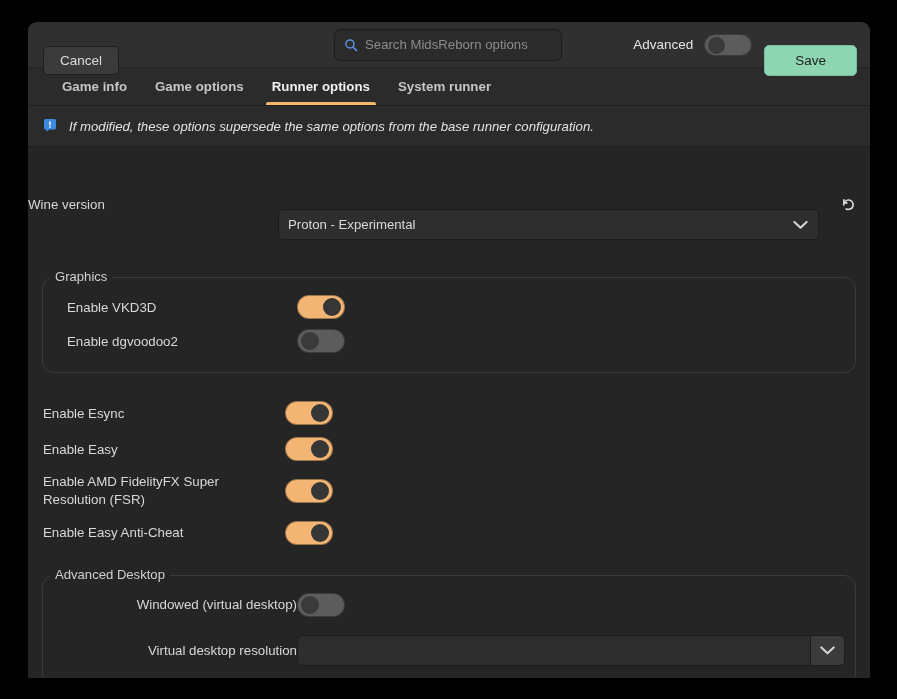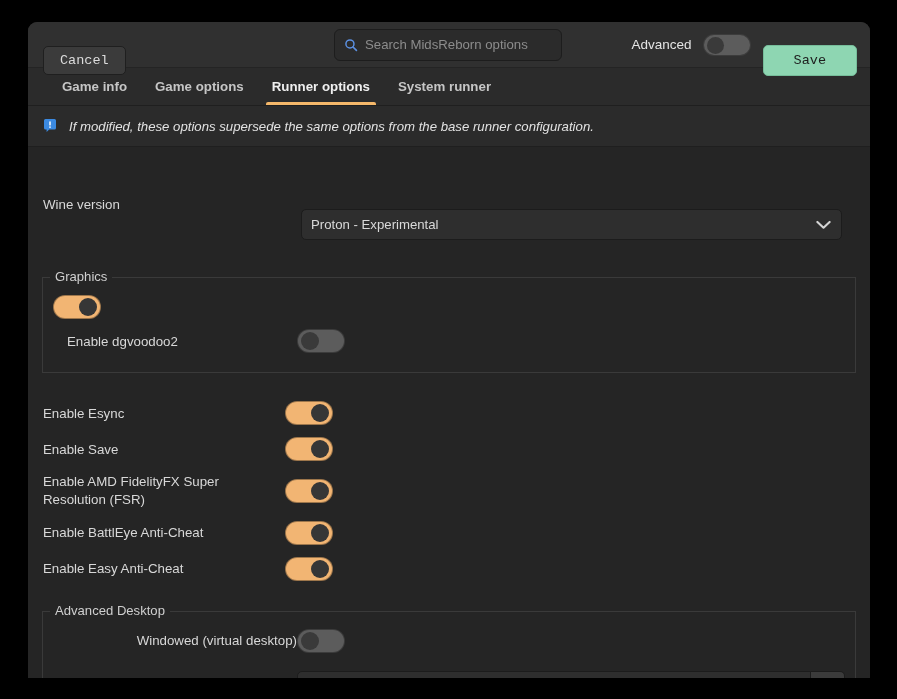--- a/index.html
+++ b/index.html
@@ -32,21 +32,21 @@
     flex: 0 0 46px;
     background: #303030;
     display: flex;
     align-items: center;
     padding: 0 13px;
     position: relative;
     border-bottom: 1px solid #242424;
   }
 
   .btn {
-    font-family: Liberation Mono, monospace;
+    font-family: Liberation Sans, sans-serif;
     font-size: 13.5px;
     color: #dcdcdc;
     background: #3b3b3b;
     border: 1px solid #1f1f1f;
     border-radius: 5px;
     padding: 6px 16px;
     line-height: 1.15;
     cursor: pointer;
     margin-top: 32px;
   }
@@ -185,21 +185,21 @@
     overflow: hidden;
     position: relative;
   }
 
   
   .row {
     display: flex;
     align-items: center;
     min-height: 32px;
   }
-  #wine-row { padding: 22px 0 18px 0; gap: 16px; }
+  #wine-row { padding: 22px 0 18px 0; gap: 8px; justify-content: flex-end; }
   .lbl {
     font-size: 13.3px;
     color: #d8d8d8;
   }
   #wine-label { width: 243px; flex: 0 0 243px; padding-left: 1px; }
 
   .combo {
     height: 31px;
     background: #2e2e2e;
     border: 1px solid #1c1c1c;
@@ -226,21 +226,21 @@
     display: flex;
     align-items: center;
     justify-content: center;
     border-radius: 4px;
     cursor: pointer;
   }
 
   
   .group {
     border: 1px solid #3a3a3a;
-    border-radius: 0;
+    border-radius: 12px;
     position: relative;
     margin: 9px 0 0 0;
     padding: 12px 10px 12px 10px;
   }
   .group > .gtitle {
     position: absolute;
     top: -9px;
     left: 7px;
     background: #252525;
     padding: 0 5px;
@@ -354,20 +354,21 @@
           <path d="M5.4 7.1A5 5 0 1 1 5.2 12" fill="none" stroke="#d8d8d8" stroke-width="1.8" stroke-linecap="round" transform="rotate(-35 9 9)"></path>
         </svg>
       </div>
     </div>
 
     <div class="group" id="graphics-group">
       <span class="gtitle">Graphics</span>
 
 
       <div class="opt-row">
+        <span class="lbl opt-label-col">Enable VKD3D</span>
         <div class="switch on">
             <div class="knob"></div>
           </div>
       </div>
 
       <div class="opt-row">
         <span class="lbl opt-label-col">Enable dgvoodoo2</span>
         <div class="switch off">
             <div class="knob"></div>
           </div>
@@ -377,39 +378,33 @@
     <div id="plain-block">
 
       <div class="opt-row">
         <span class="lbl opt-label-col">Enable Esync</span>
         <div class="switch on">
             <div class="knob"></div>
           </div>
       </div>
 
       <div class="opt-row">
-        <span class="lbl opt-label-col">Enable Save</span>
+        <span class="lbl opt-label-col">Enable Easy</span>
         <div class="switch on">
             <div class="knob"></div>
           </div>
       </div>
 
       <div class="opt-row">
         <span class="lbl opt-label-col two-line">Enable AMD FidelityFX Super Resolution (FSR)</span>
         <div class="switch on">
             <div class="knob"></div>
           </div>
       </div>
 
-      <div class="opt-row">
-        <span class="lbl opt-label-col">Enable BattlEye Anti-Cheat</span>
-        <div class="switch on">
-            <div class="knob"></div>
-          </div>
-      </div>
 
       <div class="opt-row">
         <span class="lbl opt-label-col">Enable Easy Anti-Cheat</span>
         <div class="switch on">
             <div class="knob"></div>
           </div>
       </div>
     </div>
 
     <div class="group" id="vd-group">

